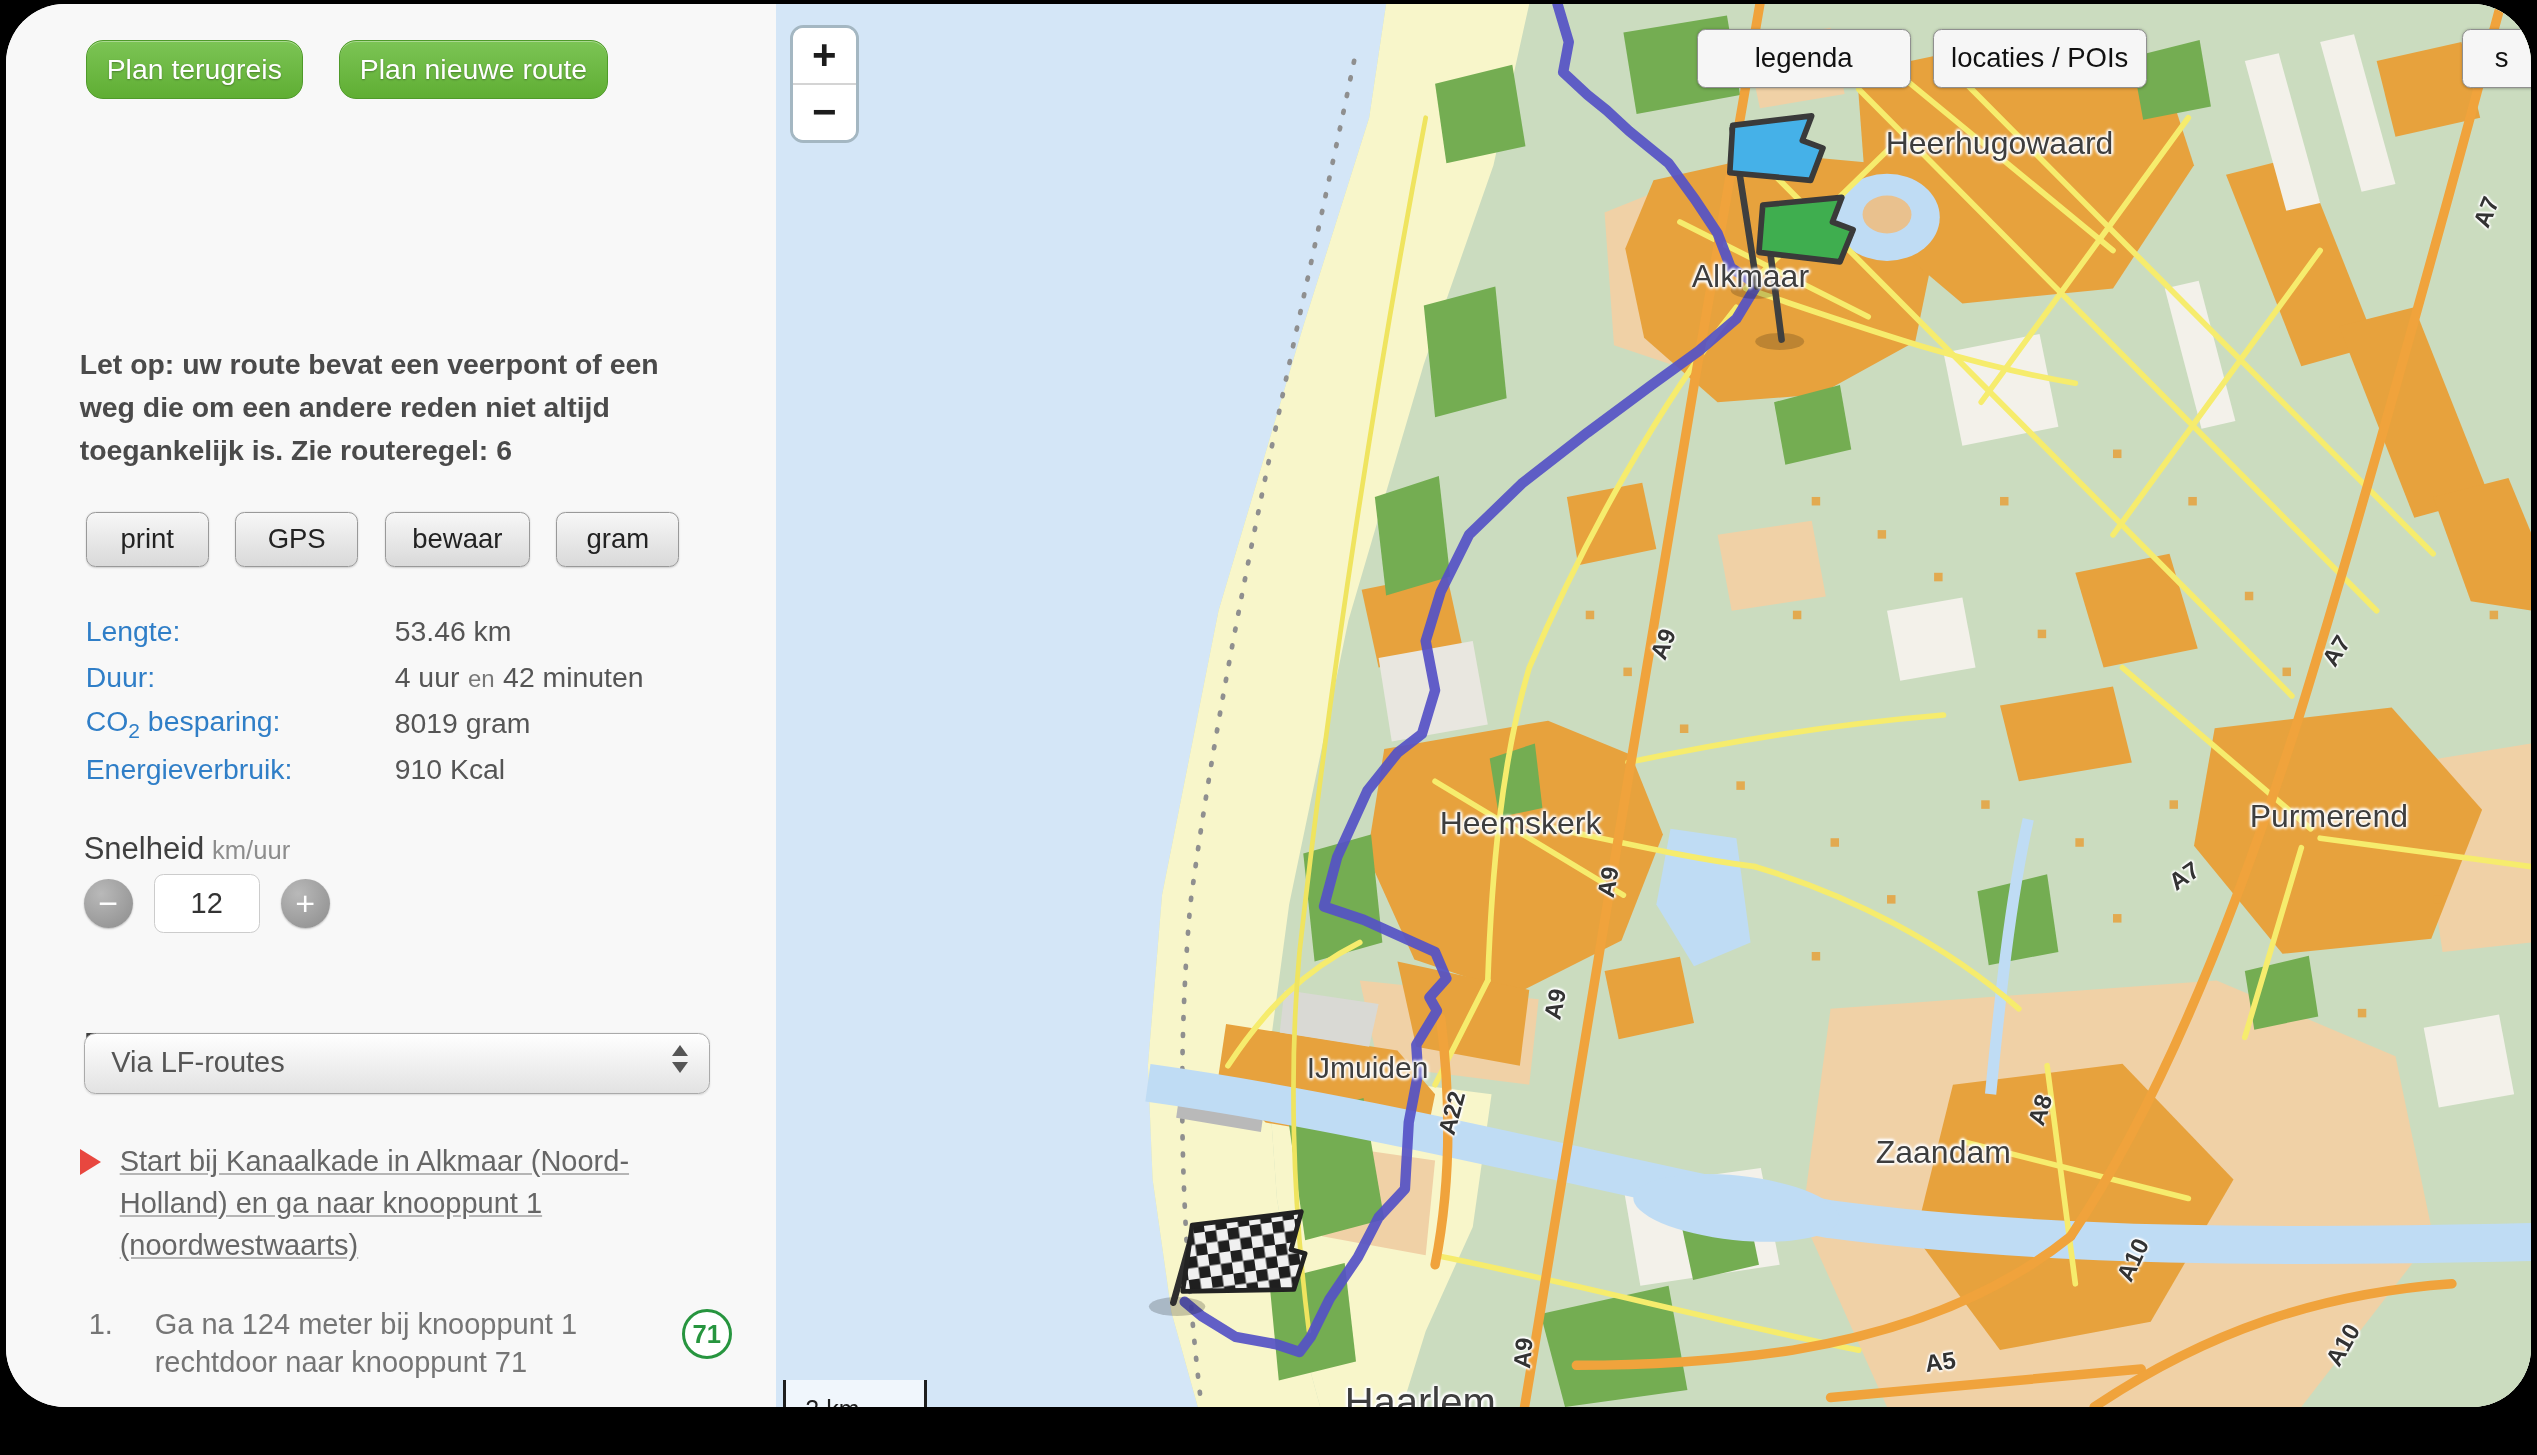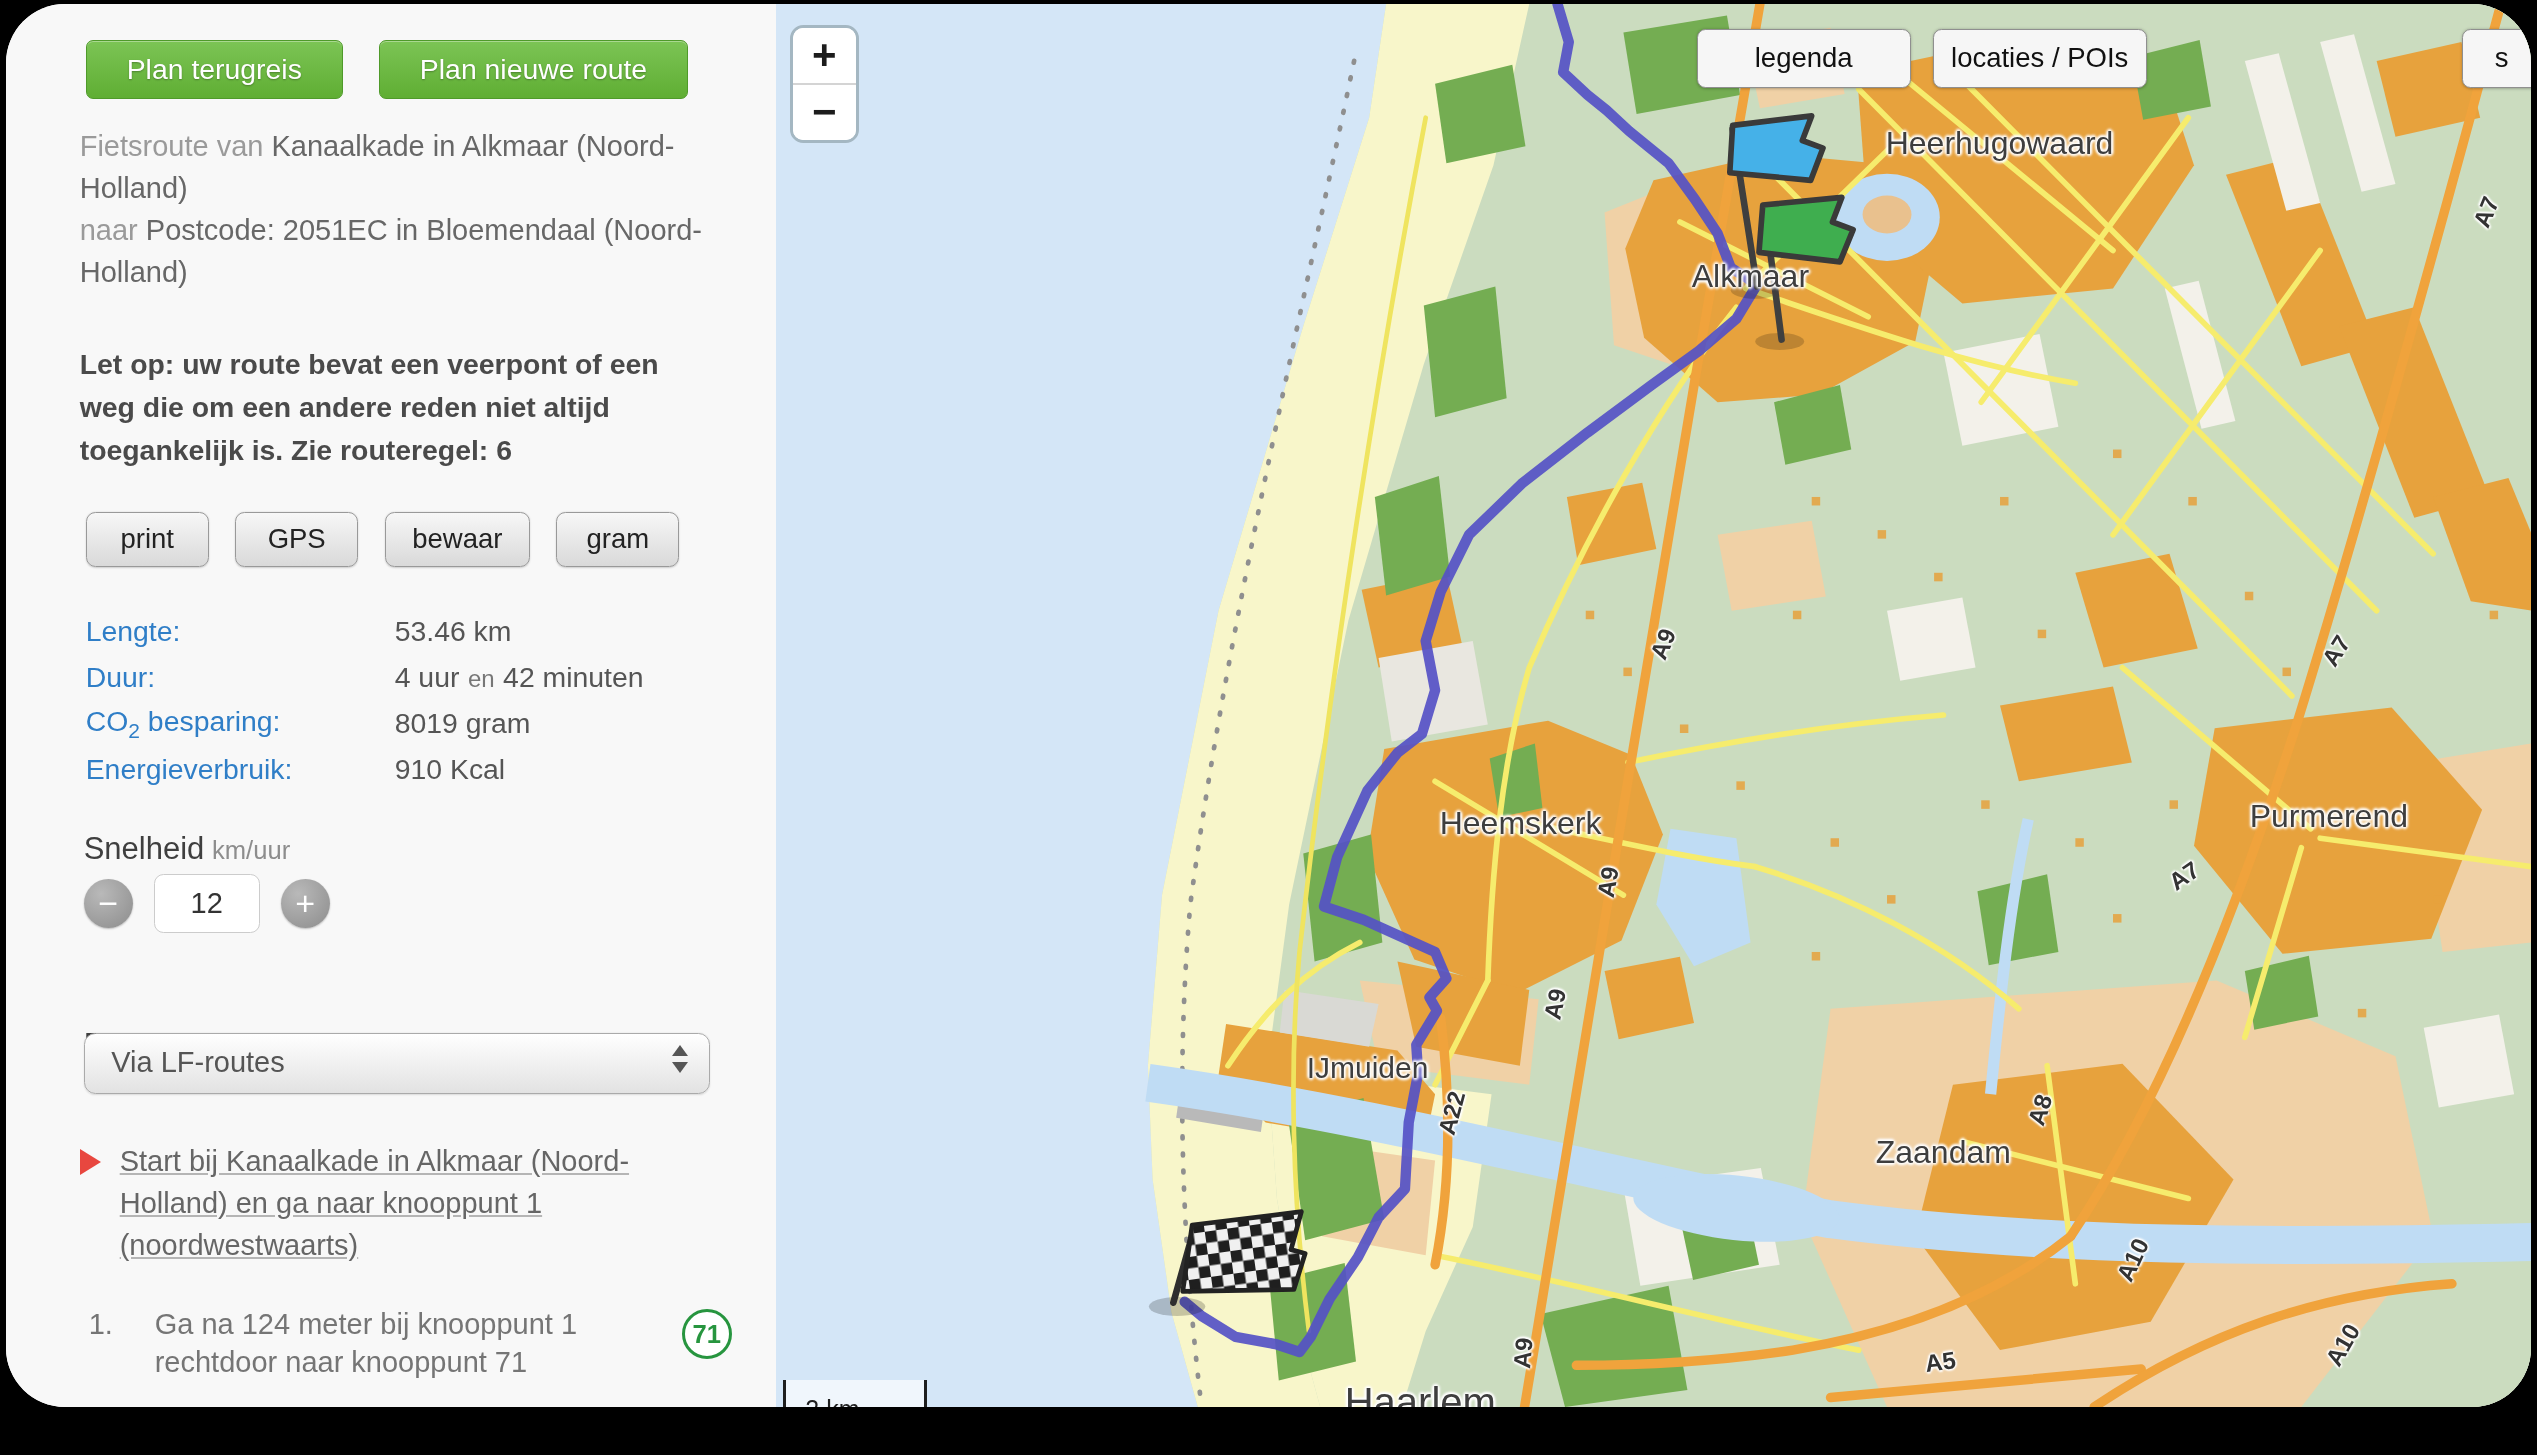--- a/index.html
+++ b/index.html
@@ -2,24 +2,24 @@
 <html style="font-size:15px"><head>
 <meta charset="utf-8">
 <style>
   html,body{margin:0;padding:0;background:#000;}
   body{width:2538px;height:1455px;position:relative;font-family:"Liberation Sans",sans-serif;overflow:hidden;}
   .screen{position:absolute;left:5.7px;top:3.8px;width:2525px;height:1403px;border-radius:59px;overflow:hidden;background:#f8f8f8;}
 
   
   .sidebar{position:absolute;left:0;top:0;width:770px;height:100%;background:#f8f8f8;}
   .btnrow{position:absolute;left:80px;top:36px;display:flex;gap:36px;}
-  .green{height:59px;border:0.9px solid #4f9a2a;border-radius:7px;color:#fff;font-size:28.4px;
+  .green{height:59px;border:0.9px solid #4f9a2a;border-radius:17px;color:#fff;font-size:28.4px;
          font-family:"Liberation Sans",sans-serif;
          background:linear-gradient(#7cc455,#5fae33);box-shadow:inset 0 0.9px 0 rgba(255,255,255,.35);
-         text-shadow:0 0.9px 1.9px rgba(0,0,0,.3);padding:0 40px;cursor:pointer;}
+         text-shadow:0 0.9px 1.9px rgba(0,0,0,.3);padding:0 20px;cursor:pointer;}
   .intro{position:absolute;left:74px;top:121px;width:628px;font-size:29px;line-height:42px;margin:0;}
   .lt{color:#9a9a9a;} .dk{color:#676767;}
   .warning{position:absolute;left:74px;top:339px;width:641px;font-size:28.4px;line-height:43px;font-weight:bold;color:#4a4a4a;margin:0;}
   .actions{position:absolute;left:80px;top:508px;display:flex;gap:26.5px;}
   .gbtn{height:55px;min-width:123px;padding:0 26.5px;border:0.9px solid #999;border-radius:9.5px;font-size:27.5px;color:#222;
         font-family:"Liberation Sans",sans-serif;
         background:linear-gradient(#f7f7f7,#d9d9d9);box-shadow:0 0.9px 1.9px rgba(0,0,0,.18);cursor:pointer;}
   .stats{position:absolute;left:80px;top:605px;width:607px;font-size:28.4px;}
   .stats .row{display:flex;height:46px;align-items:center;}
   .stats .lab{width:309px;color:#2f7ec7;}
@@ -72,21 +72,20 @@
 
 <div class="screen">
 
   <aside class="sidebar">
 
     <div class="btnrow">
       <button class="green">Plan terugreis</button>
       <button class="green">Plan nieuwe route</button>
     </div>
 
-    <p class="intro"><span class="lt">Fietsroute van </span><span class="dk">Kanaalkade in Alkmaar (Noord-Holland)</span><br><span class="lt">naar </span><span class="dk">Postcode: 2051EC in Bloemendaal (Noord-Holland)</span></p>
 
     <p class="warning">Let op: uw route bevat een veerpont of een weg die om een andere reden niet altijd toegankelijk is. Zie routeregel: 6</p>
 
     <div class="actions">
       <button class="gbtn">print</button>
       <button class="gbtn">GPS</button>
       <button class="gbtn">bewaar</button>
       <button class="gbtn">gram</button>
     </div>
 

